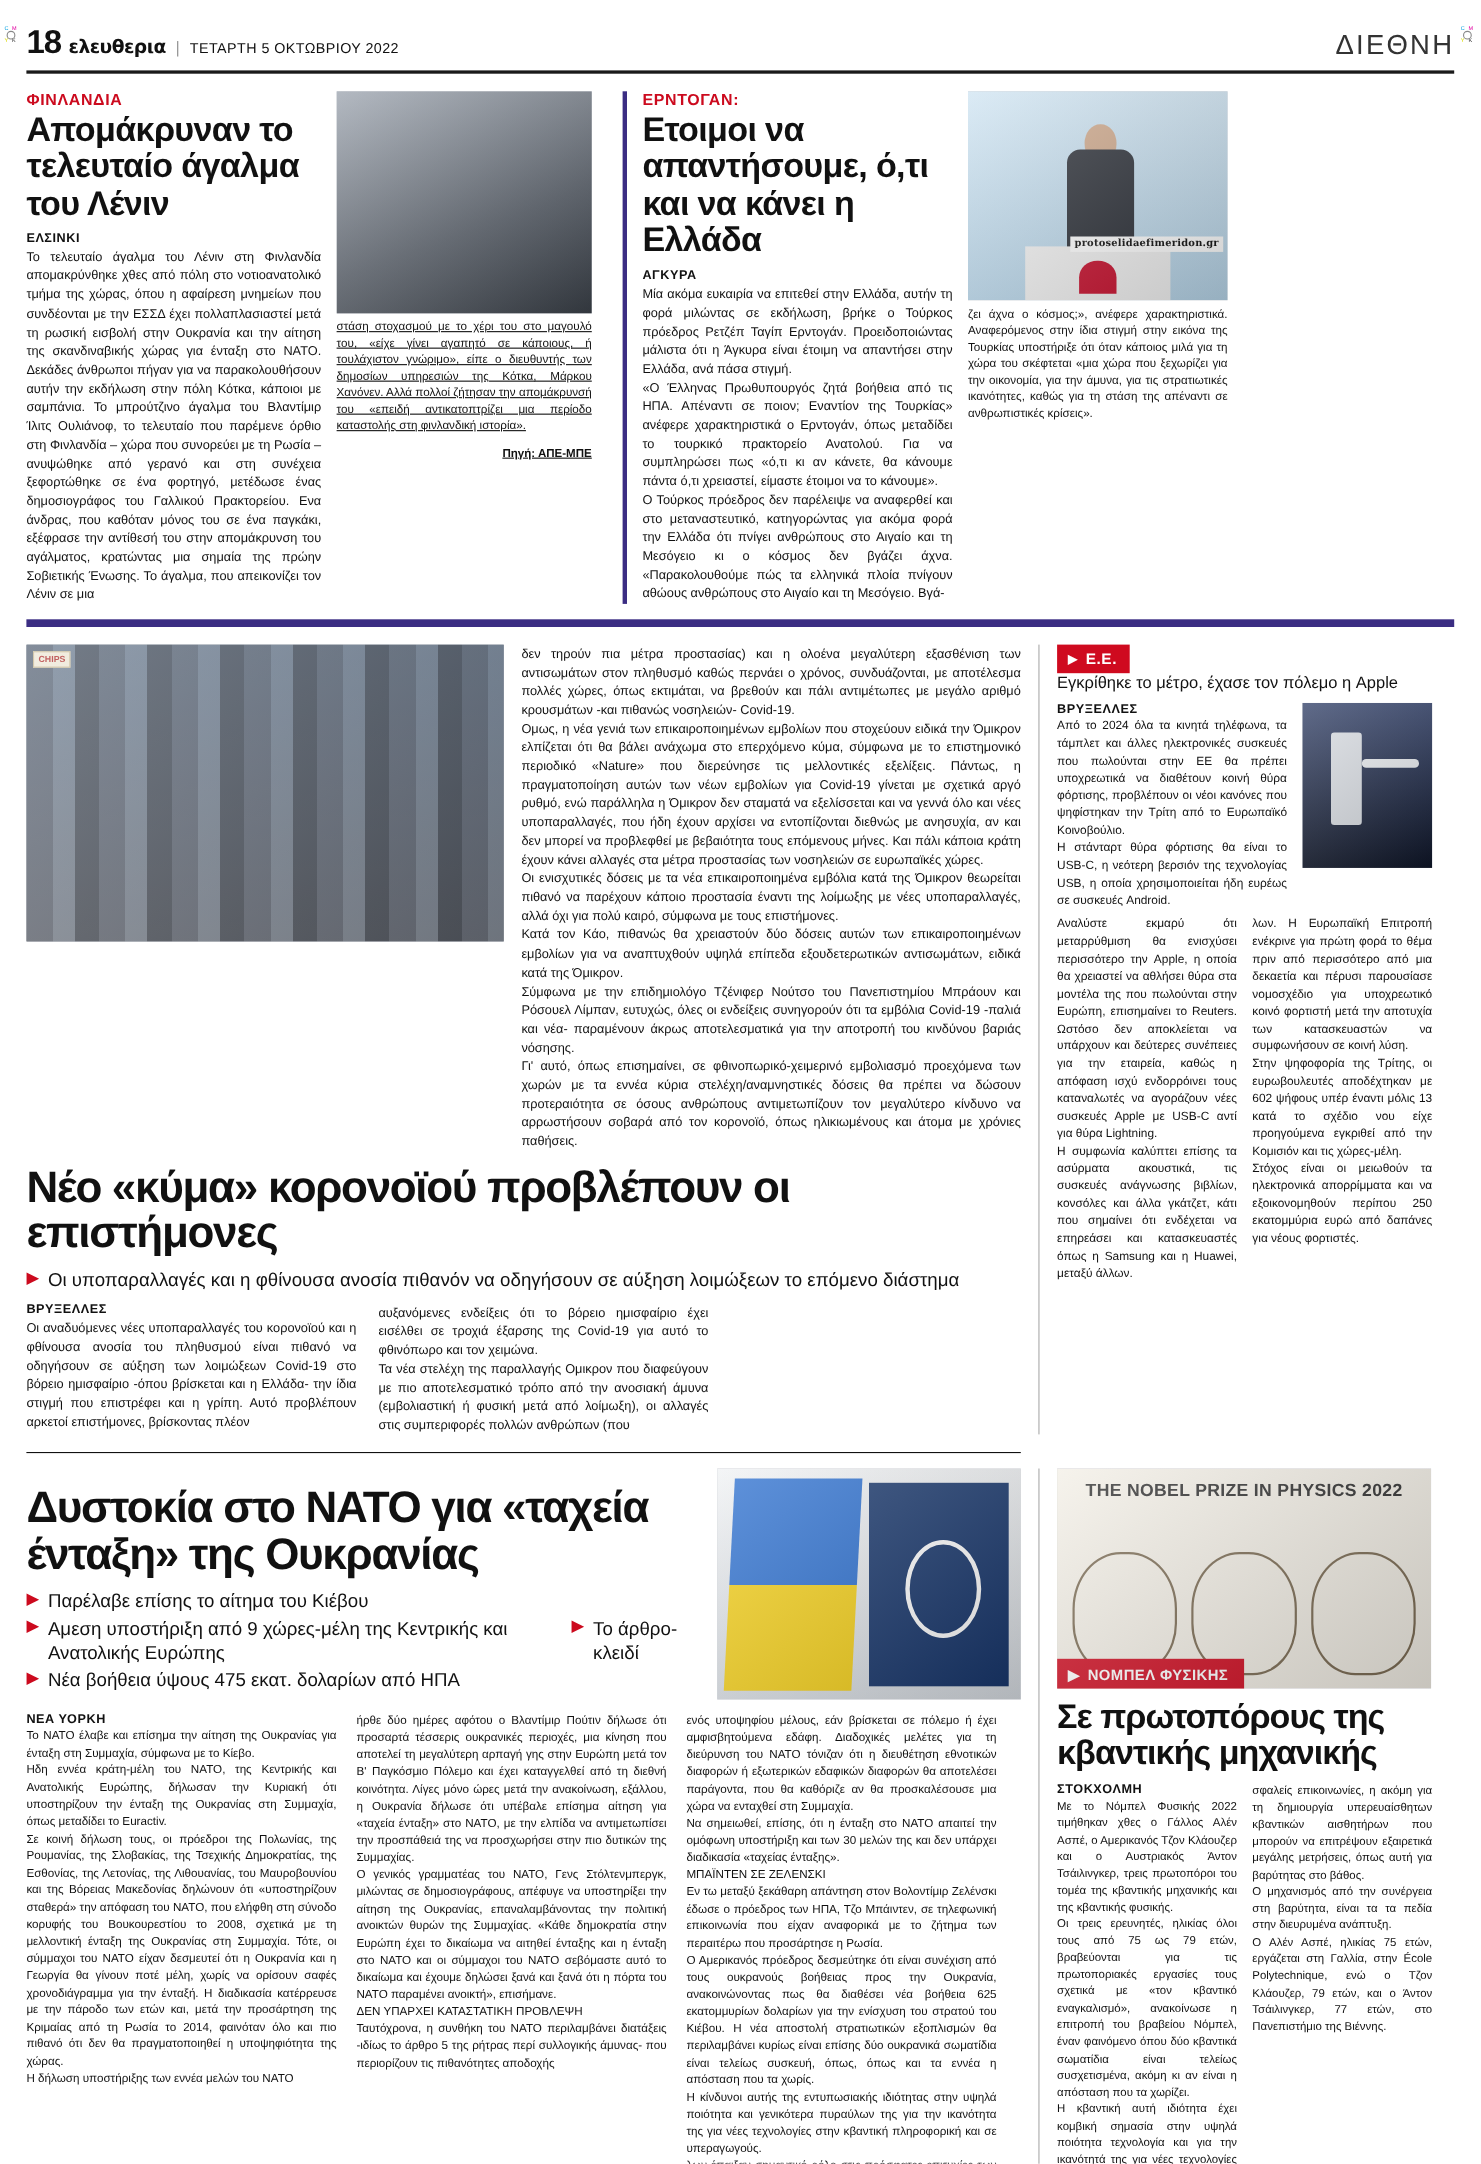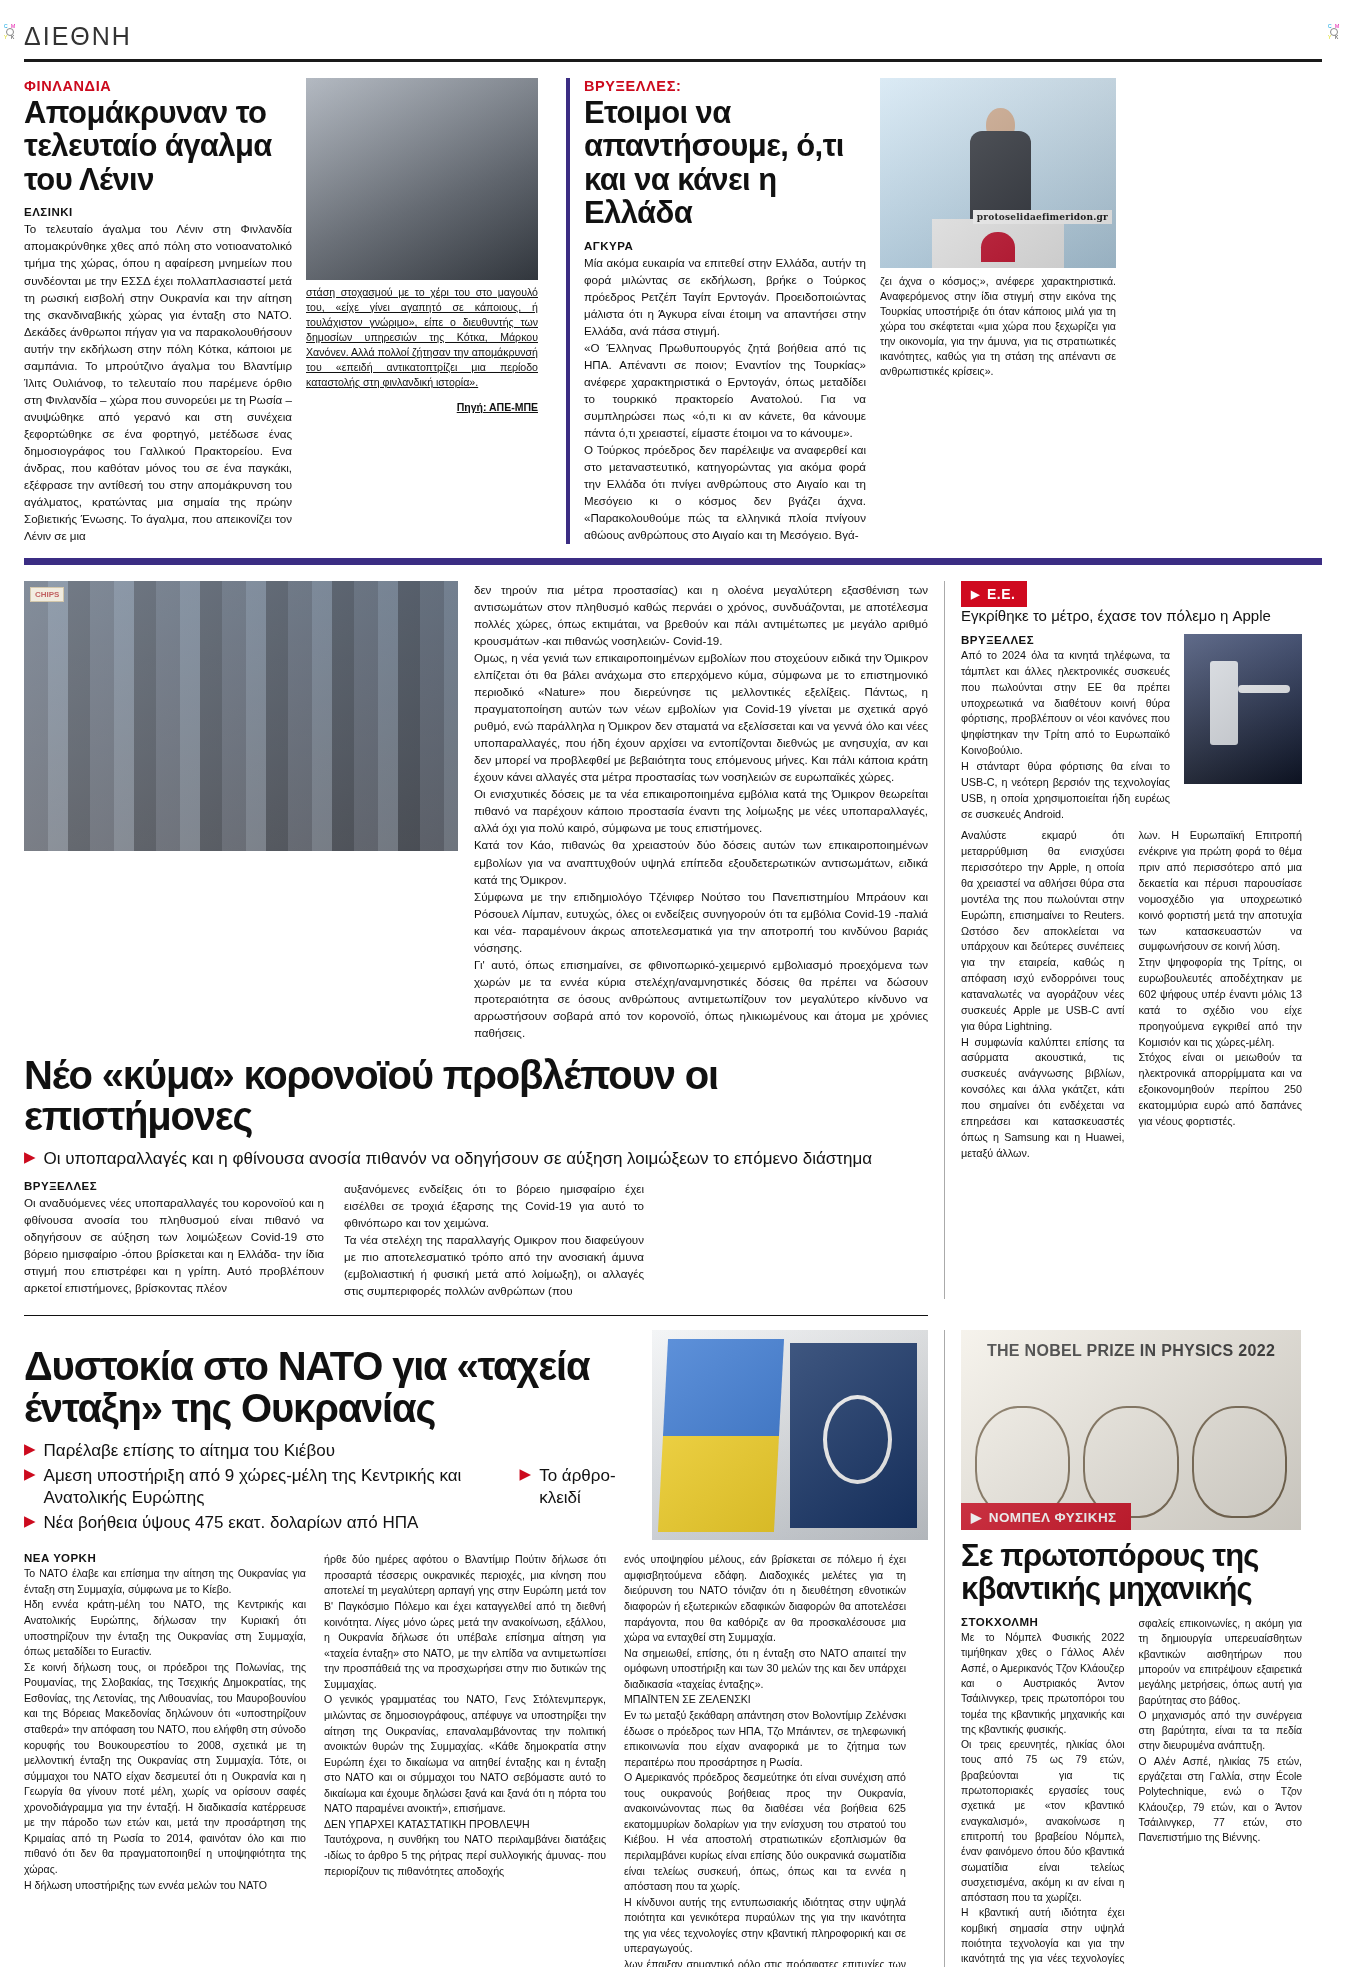--- a/index.html
+++ b/index.html
@@ -129,20 +129,26 @@
   </div>
   <div class="regmark" style="right:4px;top:24px;">
     <span class="c" style="position:absolute;left:0;top:0">C</span>
     <span class="m" style="position:absolute;left:7px;top:0">M</span>
     <span class="y" style="position:absolute;left:0;top:11px">Y</span>
     <span class="k" style="position:absolute;left:7px;top:11px">K</span>
     <div class="regcircle"></div>
   </div>
 
   <div class="masthead">
+    <div class="mh-left">
+      <span class="pageno">18</span>
+      <span class="paper-logo">ελευθερια</span>
+      <span class="mh-sep">|</span>
+      <span class="mh-date">ΤΕΤΑΡΤΗ 5 ΟΚΤΩΒΡΙΟΥ 2022</span>
+    </div>
     <div class="section-name">ΔΙΕΘΝΗ</div>
   </div>
   <div class="rule-thick"></div>
 
   <div class="top-zone">
 
     <div class="col-fin">
       <div class="kicker">ΦΙΝΛΑΝΔΙΑ</div>
       <h1 class="head">Απομάκρυναν το τελευταίο άγαλμα του Λένιν</h1>
       <div class="dateline">ΕΛΣΙΝΚΙ</div>
@@ -153,21 +159,21 @@
       <div class="photo fin-photo">
         <div class="ph-stat"></div>
       </div>
       <p class="caption fin-cap">στάση στοχασμού με το χέρι του στο μαγουλό του, «είχε γίνει αγαπητό σε κάποιους, ή τουλάχιστον γνώριμο», είπε ο διευθυντής των δημοσίων υπηρεσιών της Κότκα, Μάρκου Χανόνεν. Αλλά πολλοί ζήτησαν την απομάκρυνσή του «επειδή αντικατοπτρίζει μια περίοδο καταστολής στη φινλανδική ιστορία».</p>
       <div class="source" style="width:232px;margin-top:6px;">Πηγή: ΑΠΕ-ΜΠΕ</div>
     </div>
 
     <div class="vsep"></div>
 
     <div class="col-erd">
-      <div class="kicker">ΒΡΥΞΕΛΛΕΣ:</div>
+      <div class="kicker">ΕΡΝΤΟΓΑΝ:</div>
       <h1 class="head">Ετοιμοι να απαντήσουμε, ό,τι και να κάνει η Ελλάδα</h1>
       <div class="dateline">ΑΓΚΥΡΑ</div>
       <p class="body" style="white-space:pre-line">Μία ακόμα ευκαιρία να επιτεθεί στην Ελλάδα, αυτήν τη φορά μιλώντας σε εκδήλωση, βρήκε ο Τούρκος πρόεδρος Ρετζέπ Ταγίπ Ερντογάν. Προειδοποιώντας μάλιστα ότι η Άγκυρα είναι έτοιμη να απαντήσει στην Ελλάδα, ανά πάσα στιγμή.
 «Ο Έλληνας Πρωθυπουργός ζητά βοήθεια από τις ΗΠΑ. Απέναντι σε ποιον; Εναντίον της Τουρκίας» ανέφερε χαρακτηριστικά ο Ερντογάν, όπως μεταδίδει το τουρκικό πρακτορείο Ανατολού. Για να συμπληρώσει πως «ό,τι κι αν κάνετε, θα κάνουμε πάντα ό,τι χρειαστεί, είμαστε έτοιμοι να το κάνουμε».
 Ο Τούρκος πρόεδρος δεν παρέλειψε να αναφερθεί και στο μεταναστευτικό, κατηγορώντας για ακόμα φορά την Ελλάδα ότι πνίγει ανθρώπους στο Αιγαίο και τη Μεσόγειο κι ο κόσμος δεν βγάζει άχνα. «Παρακολουθούμε πώς τα ελληνικά πλοία πνίγουν αθώους ανθρώπους στο Αιγαίο και τη Μεσόγειο. Βγά-</p>
     </div>
 
     <div class="erd-right">
       <div class="photo erd-photo" style="position:relative">
         <div class="ph-erd">

